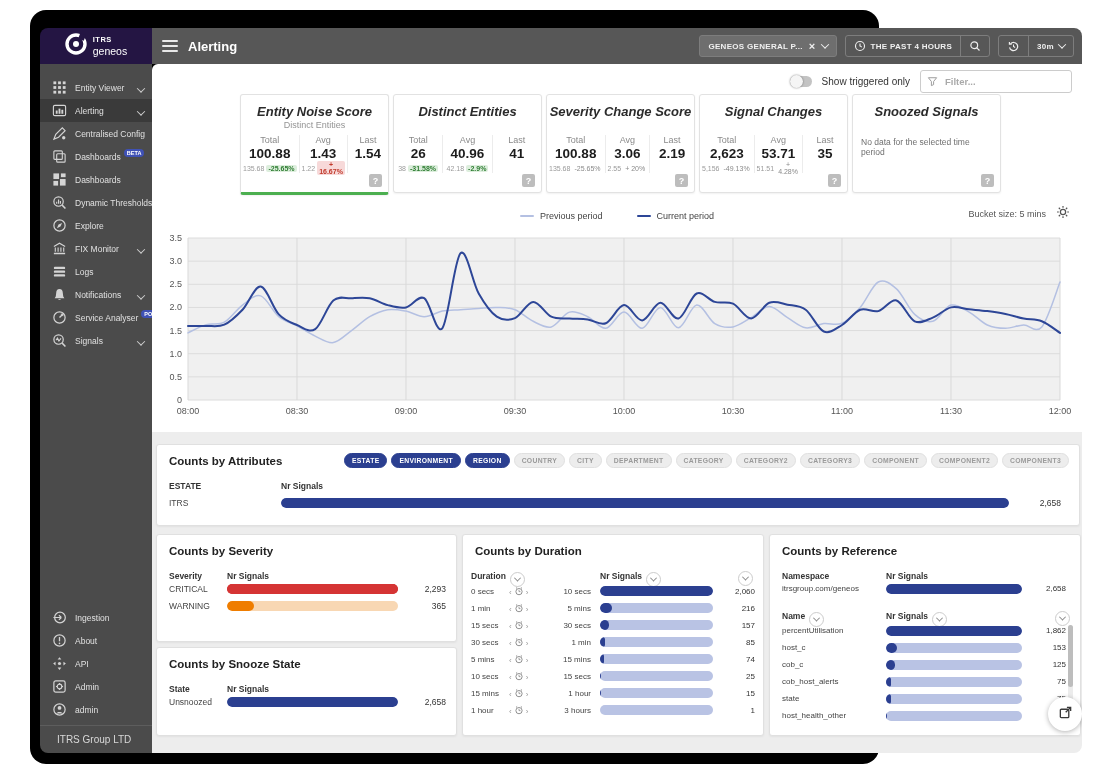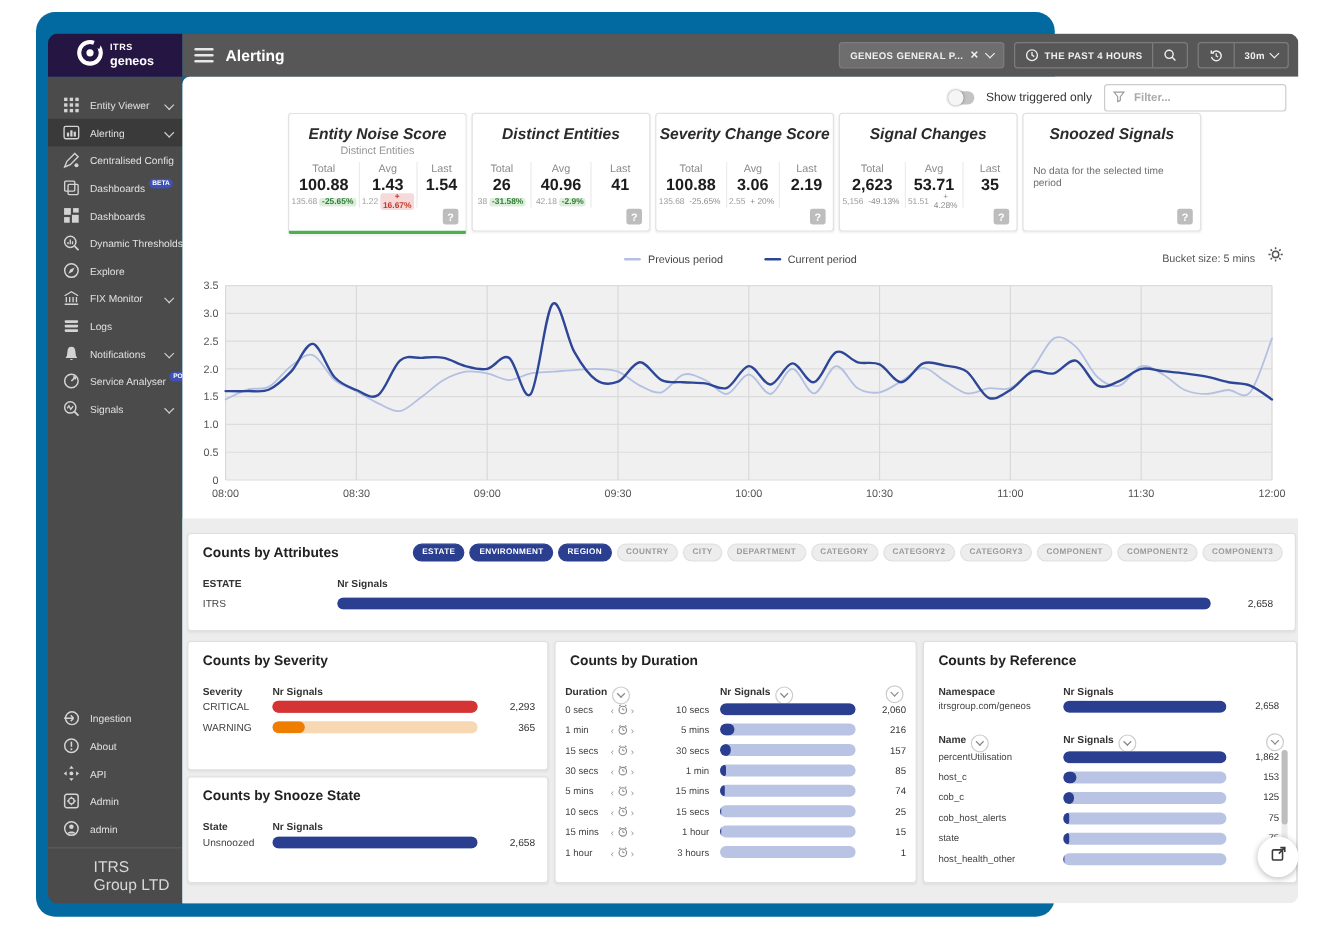--- a/index.html
+++ b/index.html
@@ -1,26 +1,26 @@
 <!DOCTYPE html>
 <html><head>
 <meta charset="utf-8">
 <style>
   html,body{margin:0;padding:0;}
   body{width:1117px;height:775px;position:relative;background:#fff;
        font-family:"Liberation Sans","DejaVu Sans",sans-serif;overflow:hidden;}
-  .frame{position:absolute;left:30px;top:10px;width:849px;height:754px;background:#0369a1;border-radius:16px;}
+  .frame{position:absolute;left:30px;top:10px;width:849px;height:754px;background:#000000;border-radius:16px;}
   .app{position:absolute;left:10px;top:18px;width:1042px;height:725px;border-radius:8px;overflow:hidden;
        display:flex;flex-direction:column;}
   
   .topbar{height:36px;display:flex;flex-shrink:0;}
   .logo-block{width:112px;background:#241543;display:flex;align-items:center;justify-content:center;gap:6px;}
   .brand{color:#fff;line-height:1;}
   .brand .b1{display:block;font-size:7.5px;font-weight:bold;letter-spacing:.5px;}
-  .brand .b2{display:block;font-size:10.5px;margin-top:2px;font-weight:bold;}
+  .brand .b2{display:block;font-size:10.5px;margin-top:2px;}
   .bar{flex:1;background:#575757;display:flex;align-items:center;padding:0 8px 0 10px;gap:8px;}
   .hamburger{width:16px;height:12px;display:flex;flex-direction:column;justify-content:space-between;cursor:pointer;}
   .hamburger i{height:2px;background:#e8e8e8;border-radius:1px;}
   .page-title{color:#fff;font-size:13px;font-weight:bold;margin-left:2px;}
   .tb-spacer{flex:1;}
   .chip{background:#6e6e6e;border:1px solid #7d7d7d;border-radius:3px;color:#f0f0f0;font-size:8px;font-weight:bold;
         letter-spacing:.3px;height:20px;display:flex;align-items:center;padding:0 8px;gap:6px;cursor:pointer;}
   .tb-group{border:1px solid #7d7d7d;border-radius:3px;height:20px;display:flex;align-items:center;color:#f0f0f0;
         font-size:8px;font-weight:bold;letter-spacing:.3px;}
   .tb-group .seg{display:flex;align-items:center;gap:5px;padding:0 8px;height:100%;cursor:pointer;}
@@ -35,21 +35,21 @@
   .nav{padding-top:12px;}
   .nav-item{height:23px;display:flex;align-items:center;padding:0 8px 0 12px;cursor:pointer;color:#e0e0e0;position:relative;}
   .nav-item.active{background:#3a3a3a;}
   .nav-item .ic{width:15px;height:15px;flex-shrink:0;}
   .nav-item .ic svg{width:15px;height:15px;display:block;}
   .nav-item .lbl{font-size:8.5px;margin-left:8px;white-space:nowrap;}
   .nav-item .badge{font-size:5.5px;font-weight:bold;background:#3f51b5;color:#fff;border-radius:5px;
         padding:1px 3px;margin-left:3px;transform:translateY(-4px);}
   .nav-item .nchev{margin-left:auto;color:#cfcfcf;}
   .side-footer{position:absolute;left:0;right:0;bottom:6px;margin-top:36px;}
-  .side-company{border-top:1px solid #5d5d5d;margin-top:4px;padding:8px 8px 2px 38px;color:#d8d8d8;font-size:13px;}
+  .side-company{border-top:1px solid #5d5d5d;margin-top:4px;padding:8px 8px 2px 17px;color:#d8d8d8;font-size:10px;}
   
   .main{flex:1;background:#fff;position:relative;border-top-left-radius:6px;overflow:hidden;}
   .lower-bg{position:absolute;left:0;right:0;top:368px;bottom:0;background:#ededed;}
   
   .controls{position:absolute;top:6px;right:10px;display:flex;align-items:center;gap:10px;z-index:3;}
   .toggle{width:22px;height:11px;border-radius:6px;background:#c3c3c3;position:relative;cursor:pointer;}
   .toggle .knob{position:absolute;left:0;top:-1px;width:13px;height:13px;border-radius:50%;background:#f5f5f5;
         box-shadow:0 0 2px rgba(0,0,0,.5);}
   .toggle-label{font-size:10px;color:#333;}
   .filter-box{width:138px;height:21px;border:1px solid #ccc;border-radius:3px;background:#fff;display:flex;align-items:center;padding:0 6px;gap:5px;}

